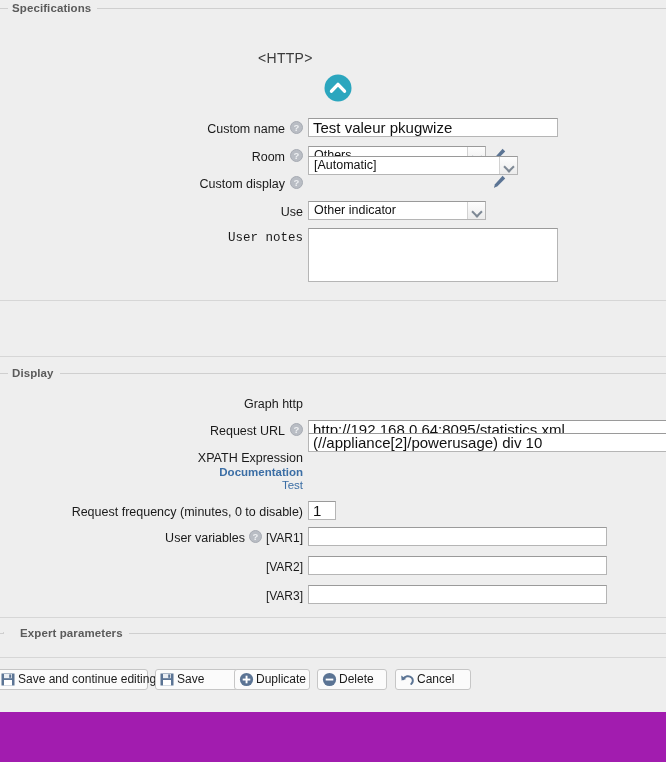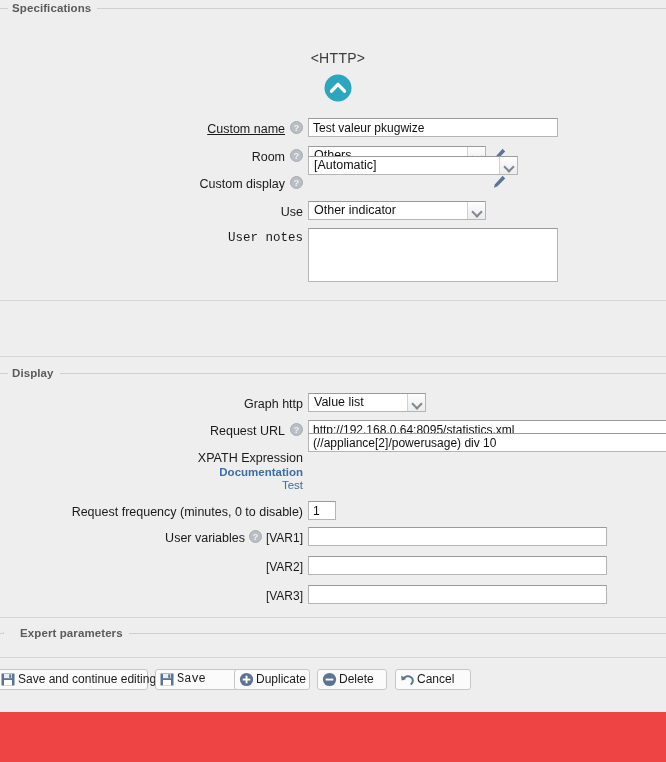--- a/index.html
+++ b/index.html
@@ -12,21 +12,21 @@
     height: 762px;
     font-family: "Liberation Sans", sans-serif;
     font-size: 12px;
     color: #222;
     overflow: hidden;
   }
   .page {
     position: relative;
     width: 666px;
     height: 762px;
-    background: #ef4444;
+    background: #a21caf;
   }
   .form-panel {
     position: absolute;
     left: 0; top: 0;
     width: 666px;
     height: 712px;
     background: #eeeeee;
     box-sizing: border-box;
   }
 
@@ -96,21 +96,21 @@
   }
 
   
   .inp {
     position: absolute;
     box-sizing: border-box;
     background: #fff;
     border: 1px solid #b5b5b5;
     border-top-color: #9a9a9a;
     font-family: "Liberation Sans", sans-serif;
-    font-size: 12px;
+    font-size: 15px;
     color: #111;
     padding: 0 4px;
     line-height: 17px;
     height: 19px;
     outline: none;
     border-radius: 0;
   }
   textarea.inp {
     padding: 3px 4px;
     line-height: 14px;
@@ -147,21 +147,21 @@
     width: 6px; height: 6px;
     border-left: 2px solid #7d8894;
     border-bottom: 2px solid #7d8894;
     transform: rotate(-45deg);
   }
   .pencil { position: absolute; width: 16px; height: 16px; }
 
   
   .dev-title {
     position: absolute;
-    text-align: center;
+    text-align: left;
     font-size: 14px;
     color: #3b3b3b;
     letter-spacing: .3px;
   }
   .dev-icon { position: absolute; }
 
   .link {
     position: absolute;
     color: #3b6ea5;
     font-size: 11.5px;
@@ -202,21 +202,21 @@
 
     <div class="dev-title" style="left:258px; top:50px; width:160px;">&lt;HTTP&gt;</div>
 
     <div class="dev-icon" style="left:324px; top:74px; width:28px; height:28px;">
       <svg width="28" height="28" viewBox="0 0 28 28">
         <circle cx="14" cy="14" r="13.5" fill="#2ba6be"></circle>
         <path d="M7.5 17.2 L14 10.4 L20.5 17.2" fill="none" stroke="#ffffff" stroke-width="3.4" stroke-linecap="round" stroke-linejoin="round"></path>
       </svg>
     </div>
 
-    <div class="lbl" style="left:150px; top:122px; width:135px;text-decoration:underline;">Custom name</div>
+    <div class="lbl" style="left:150px; top:122px; width:135px;">Custom name</div>
     <div class="help" style="left:290px; top:121px;">?</div>
     <input class="inp" style="left: 308px; top: 118px; width: 250px;" value="Test valeur pkugwize">
 
     <div class="lbl" style="left:150px; top:150px; width:135px;">Room</div>
     <div class="help" style="left:290px; top:149px;">?</div>
     <div class="sel" style="left:308px; top:146px; width:178px;">
       <div class="txt">Others</div>
       <div class="arrowbox"></div>
     </div>
     <div class="pencil" style="left:491px; top:147px;">
@@ -250,24 +250,20 @@
 
     <div class="divider" style="top:300px;"></div>
 
     <div class="divider" style="top:356px;"></div>
     <div class="section-head" style="top:365px;">
       <div class="rule"></div>
       <div class="legend">Display</div>
     </div>
 
     <div class="lbl" style="left:170px; top:397px; width:133px;">Graph http</div>
-    <div class="sel" style="left:308px; top:393px; width:118px;">
-      <div class="txt">Value list</div>
-      <div class="arrowbox"></div>
-    </div>
 
     <div class="lbl" style="left:160px; top:424px; width:125px;">Request URL</div>
     <div class="help" style="left:290px; top:423px;">?</div>
     <input class="inp" style="left: 308px; top: 420px; width: 366px;" value="http://192.168.0.64:8095/statistics.xml">
 
     <div class="lbl" style="left:165px; top:451px; width:138px;">XPATH Expression</div>
     <input class="inp" style="left: 308px; top: 433px; width: 392px;" value="(//appliance[2]/powerusage) div 10">
     <a class="link" style="left:183px; top:466px; width:120px;font-weight:bold;">Documentation</a>
     <a class="link" style="left:183px; top:479px; width:120px;">Test</a>
 
@@ -300,21 +296,21 @@
         <svg width="15" height="15" viewBox="0 0 15 15">
           <rect x="0.5" y="1.5" width="13" height="12" fill="#5b7494"></rect>
           <rect x="3" y="2" width="8" height="4.2" fill="#eaeef3"></rect>
           <rect x="8.2" y="2.4" width="2" height="3.4" fill="#5b7494"></rect>
           <rect x="3" y="8" width="8" height="5.5" fill="#ffffff"></rect>
         </svg>
       </span>
       <span class="blabel">Save and continue editing</span>
     </div>
 
-    <div class="btn" style="left:155px; top:669px; width:92px;font-family:Liberation Mono, monospace;">
+    <div class="btn" style="left:155px; top:669px; width:92px;">
       <span class="bico">
         <svg width="15" height="15" viewBox="0 0 15 15">
           <rect x="0.5" y="1.5" width="13" height="12" fill="#5b7494"></rect>
           <rect x="3" y="2" width="8" height="4.2" fill="#eaeef3"></rect>
           <rect x="8.2" y="2.4" width="2" height="3.4" fill="#5b7494"></rect>
           <rect x="3" y="8" width="8" height="5.5" fill="#ffffff"></rect>
         </svg>
       </span>
       <span class="blabel">Save</span>
     </div>

